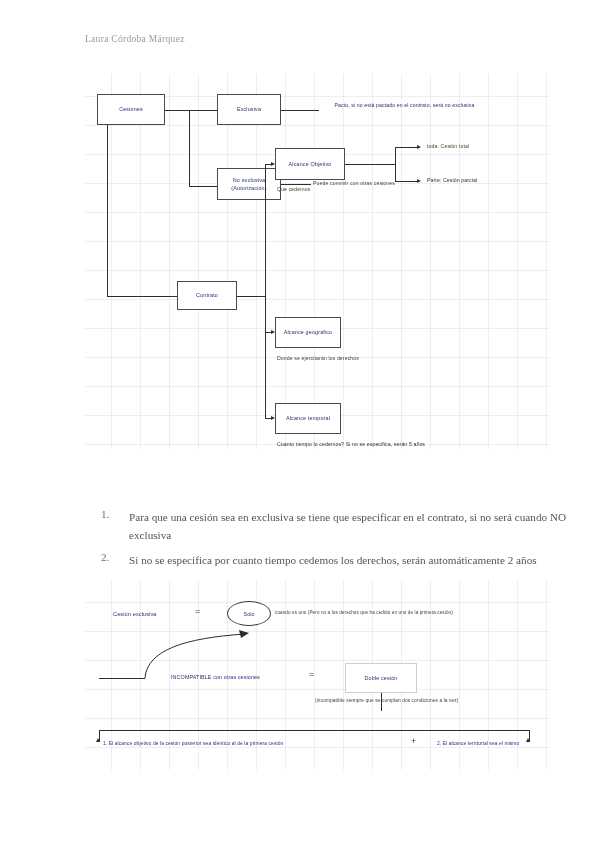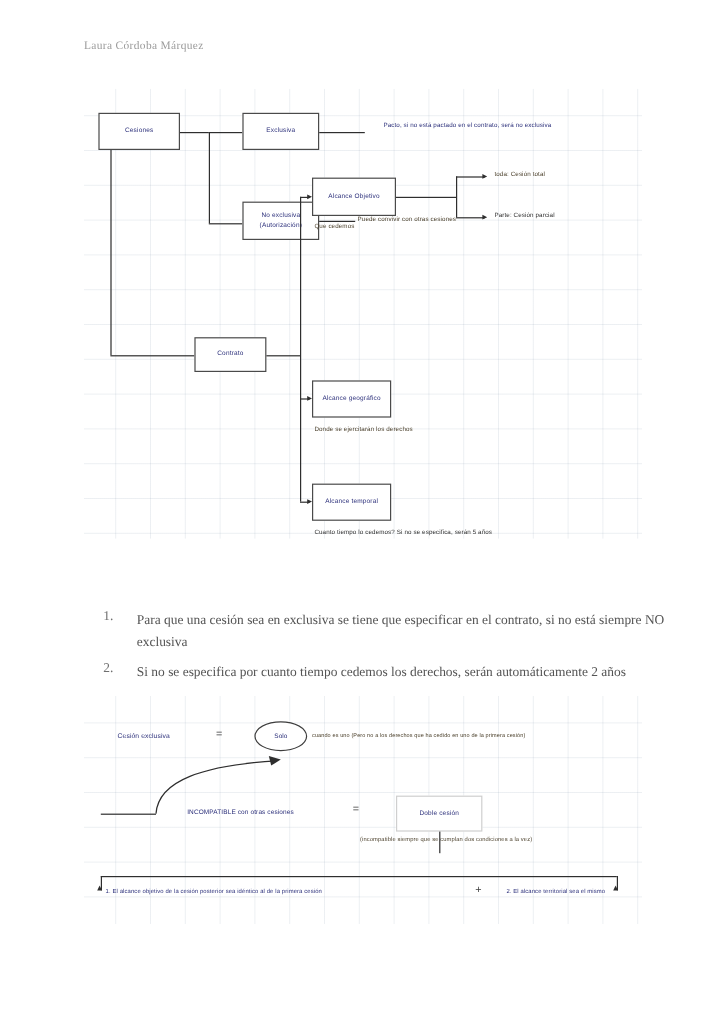--- a/index.html
+++ b/index.html
@@ -14,20 +14,21 @@
     color: #3a3a3a;
     position: relative;
     overflow: hidden;
   }
 
   .page {
     position: relative;
     width: 476px;
     height: 848px;
     background: #ffffff;
+    margin-left: 15px;
   }
 
   
   .doc-header {
     position: absolute;
     left: 70px;
     top: 34px;
     font-size: 9.5px;
     letter-spacing: .3px;
     color: #9a9a9a;
@@ -253,21 +254,21 @@
     </div>
     <div class="caption ink" style="left:192px; top:367px;">
       <span>Cuanto tiempo lo cedemos? Si no se especifica, serán 5 años</span>
     </div>
 
   </div>
 
   <div class="list-block">
     <div class="list-row">
       <div class="list-num">1.</div>
-      <div class="list-text">Para que una cesión sea en exclusiva se tiene que especificar en el contrato, si no está siempre NO exclusiva</div>
+      <div class="list-text">Para que una cesión sea en exclusiva se tiene que especificar en el contrato, si no será cuando NO exclusiva</div>
     </div>
     <div class="list-row">
       <div class="list-num">2.</div>
       <div class="list-text">Si no se especifica por cuanto tiempo cedemos los derechos, serán automáticamente 2 años</div>
     </div>
   </div>
 
   <div class="diagram" style="left:70px; top:580px; width:465px; height:190px;">
 
     <div class="grid-layer"></div>

